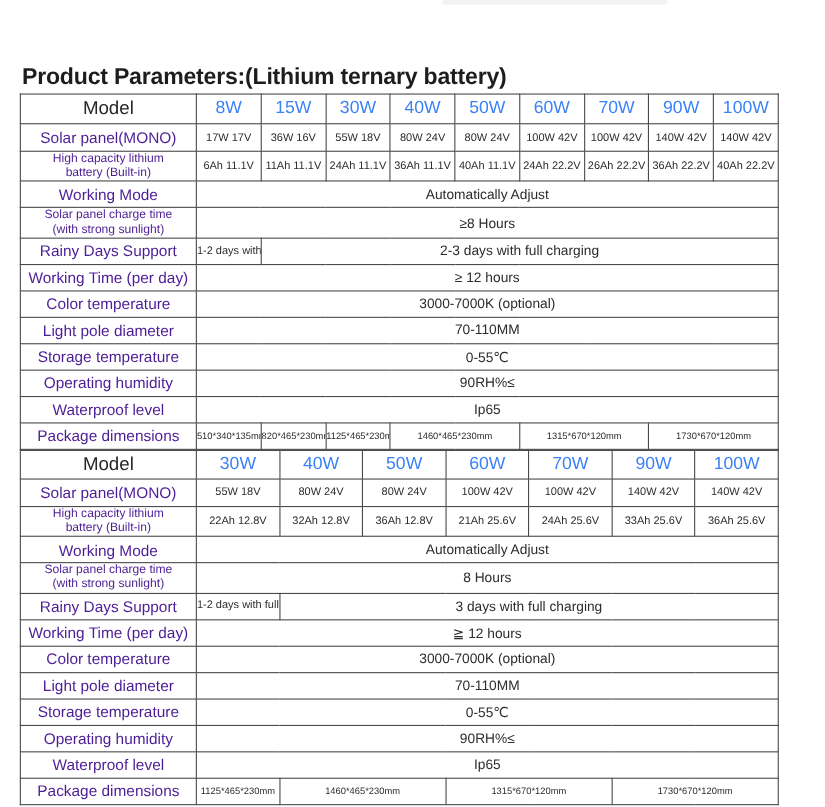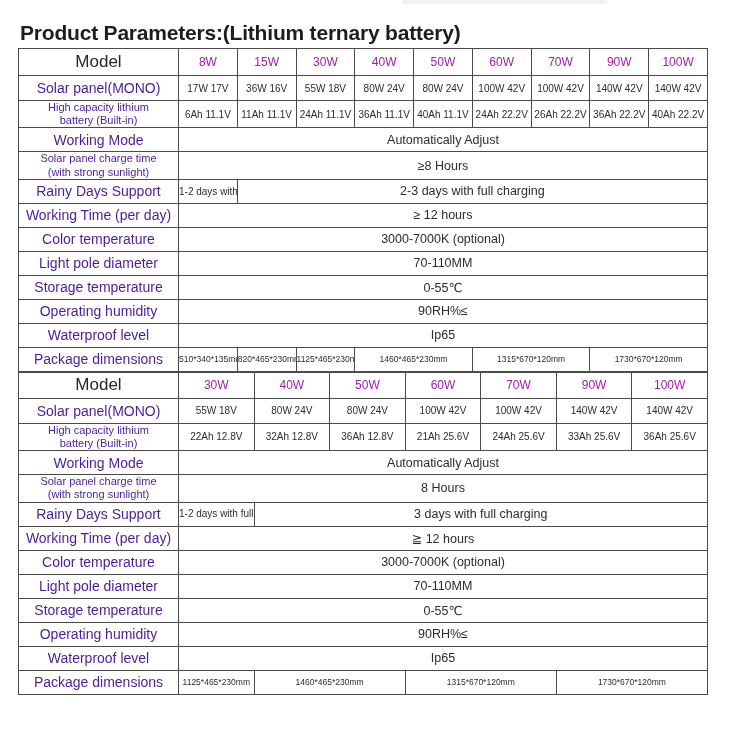--- a/index.html
+++ b/index.html
@@ -5,38 +5,38 @@
   html,body{margin:0;padding:0;}
   body{
     width:750px;height:734px;background:#ffffff;
     font-family:"Liberation Sans","DejaVu Sans",sans-serif;
     color:#2c2c2c;position:relative;overflow:hidden;
   }
   .top-artifact{
     position:absolute;left:402px;top:0;width:205px;height:4px;
     background:#f2f2f5;border-radius:2px;
   }
-  .page{padding-top:21px;}
+  .page{padding-top:21px;margin-top:37px;}
   h1.sec-title{
     font-size:21px;line-height:24px;font-weight:bold;color:#1d1d1d;
     margin:0 0 3px 20px;letter-spacing:-0.2px;
   }
   h1.sec-title.second{margin-top:13px;}
   table.spec{
     width:690px;margin-left:18px;border-collapse:collapse;table-layout:fixed;
     border:1px solid #2f2f2f;
   }
   table.spec td{
     border:1px solid #4a4a4a;text-align:center;vertical-align:middle;
     padding:0;overflow:hidden;white-space:nowrap;
   }
   col.c-label{width:160px;}
   tr.h27{height:27px;} tr.h26{height:26px;} tr.h25{height:25px;} tr.h24{height:24px;}
   td.model{font-size:17px;color:#262626;}
-  td.colh{font-size:12px;color:#a21caf;}
+  td.colh{font-size:16px;color:#3b82f6;}
   td.lbl{text-align:left;padding-left:11px;font-size:14px;color:#4c1d95;}
   td.lbl-sm{font-size:11px;line-height:1.2;}
   td.val{font-size:10px;}
   td.merged{font-size:12.5px;}
   td.sub{font-size:10px;line-height:1.15;white-space:normal;padding:0 3px;}
   td.pkg{font-size:8.5px;}
 </style>
 </head>
 <body>
 

